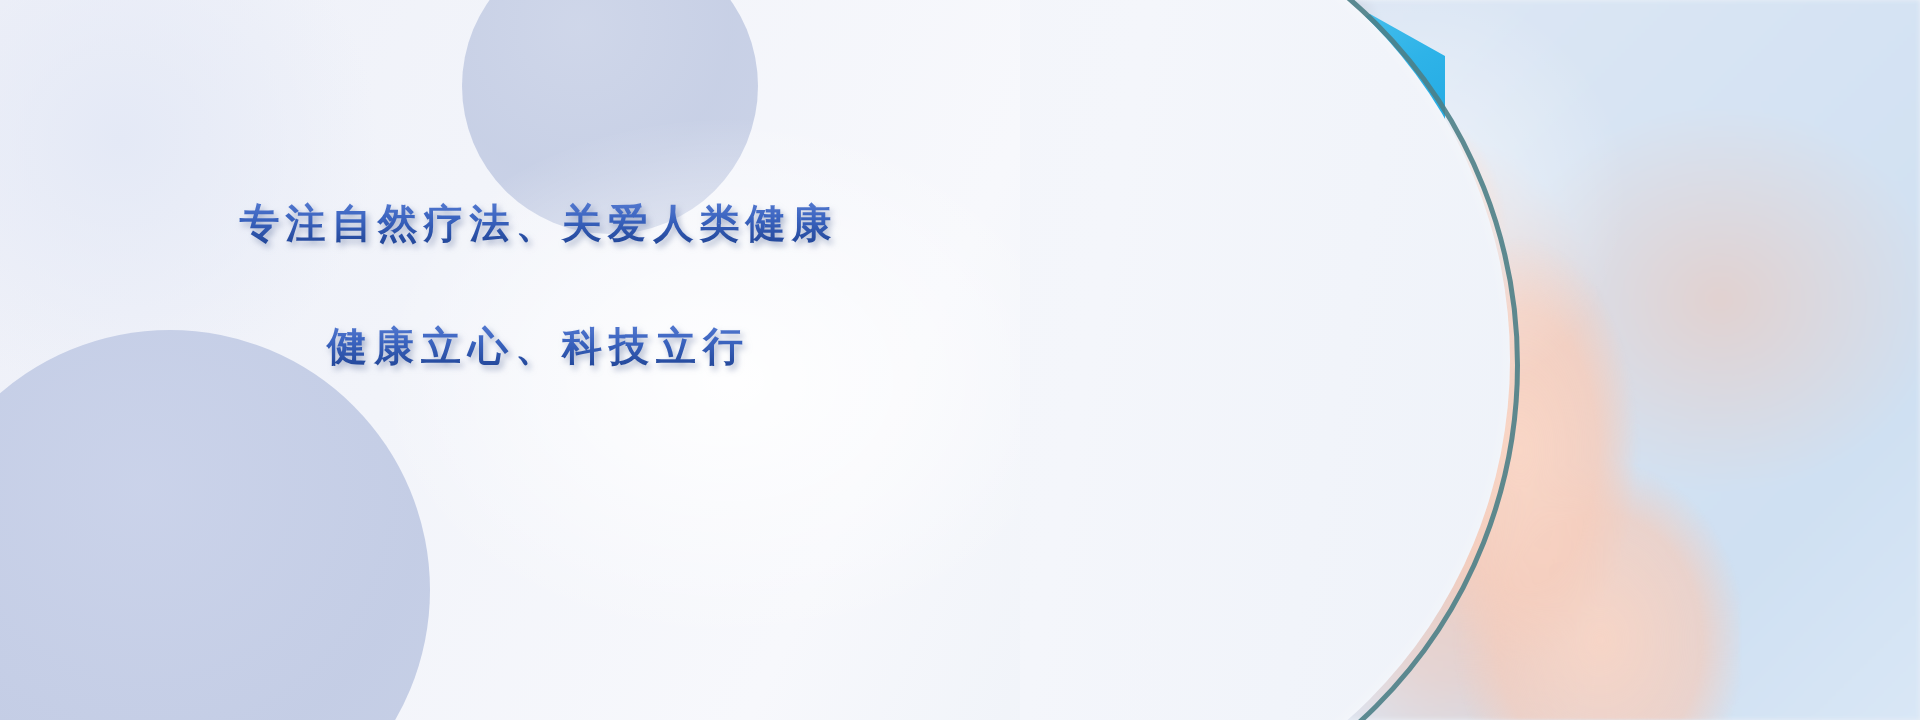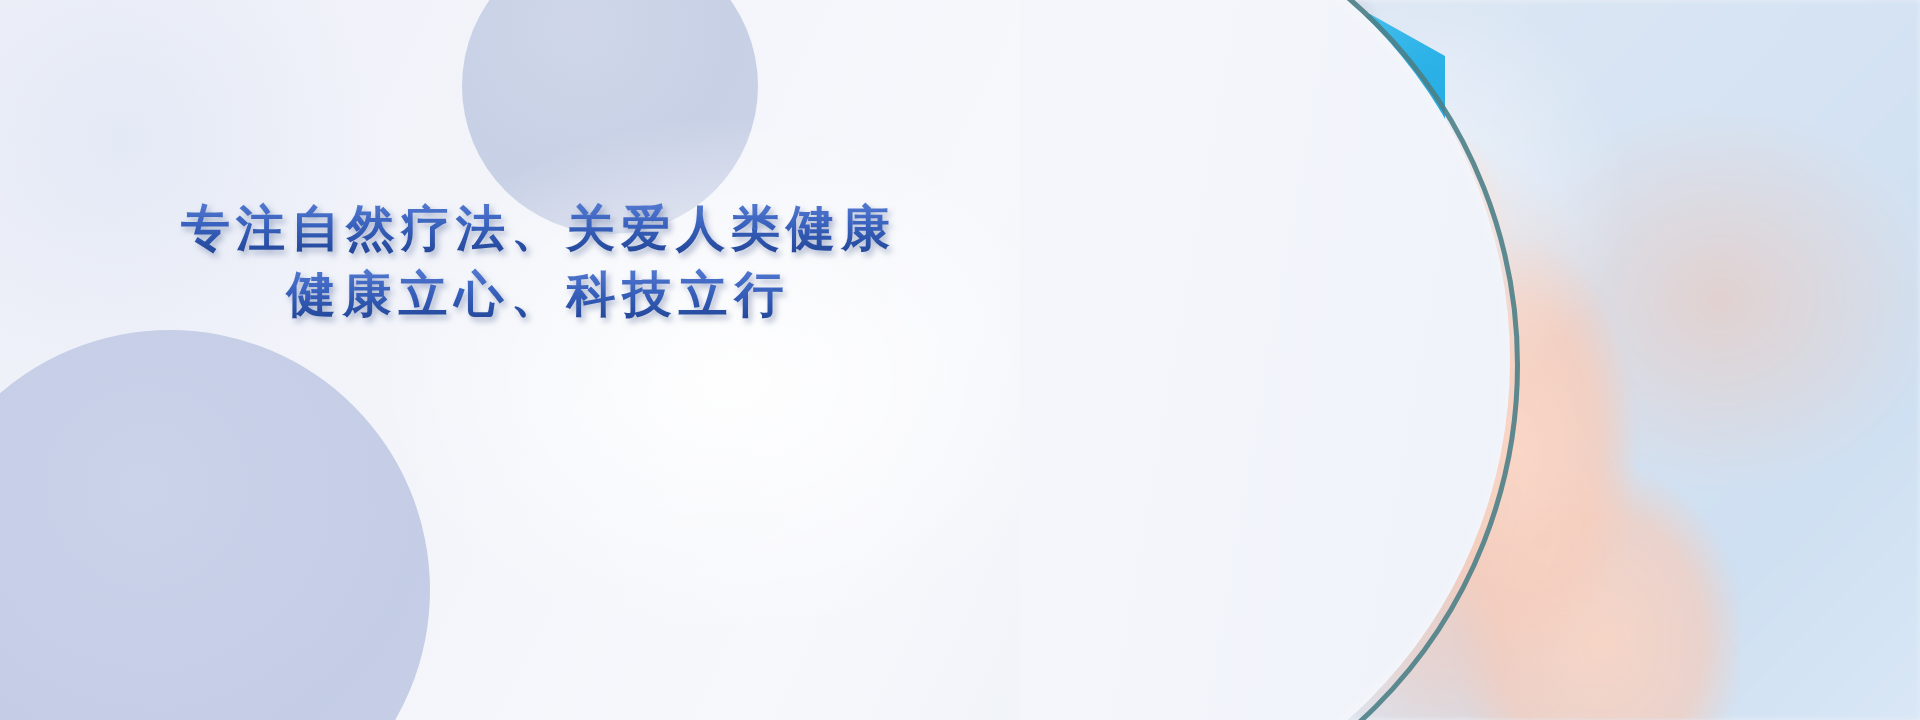--- a/index.html
+++ b/index.html
@@ -30,30 +30,30 @@
     position:absolute;left:380px;top:120px;width:700px;height:520px;border-radius:50%;
     background:radial-gradient(ellipse at center,rgba(255,255,255,.92) 0%,rgba(255,255,255,0) 72%);
   }
 
   
   #headline{
     position:absolute;left:0;top:196px;width:1040px;
     text-align:center;
   }
   .hl-line{
-    font-size:49px;font-weight:bold;letter-spacing:6px;
+    font-size:40px;font-weight:bold;letter-spacing:6px;
     font-family:"DejaVu Sans","Liberation Sans",sans-serif;
     background:linear-gradient(180deg,#5b7fd4 0%,#3a63bf 42%,#1c3f8f 100%);
     -webkit-background-clip:text;background-clip:text;color:transparent;
     -webkit-text-fill-color:transparent;
     filter:drop-shadow(3px 4px 3px rgba(110,125,165,.55));
     white-space:nowrap;
     padding-left:37px;
   }
-  #hl-line-2{letter-spacing:7px;}
+  #hl-line-2{margin-top:68px;letter-spacing:7px;}
 
   
   #photo-panel{
     position:absolute;left:1020px;top:0;width:900px;height:720px;overflow:hidden;
   }
   #photo-bg{
     position:absolute;left:0;top:0;width:900px;height:720px;
     background:
       radial-gradient(ellipse 260px 300px at 180px 120px, rgba(84,78,96,.88) 0%, rgba(110,104,124,.55) 45%, rgba(150,150,175,0) 78%),
       radial-gradient(ellipse 150px 190px at 120px 230px, rgba(208,150,132,.82) 0%, rgba(214,166,150,.35) 55%, rgba(220,190,180,0) 80%),

